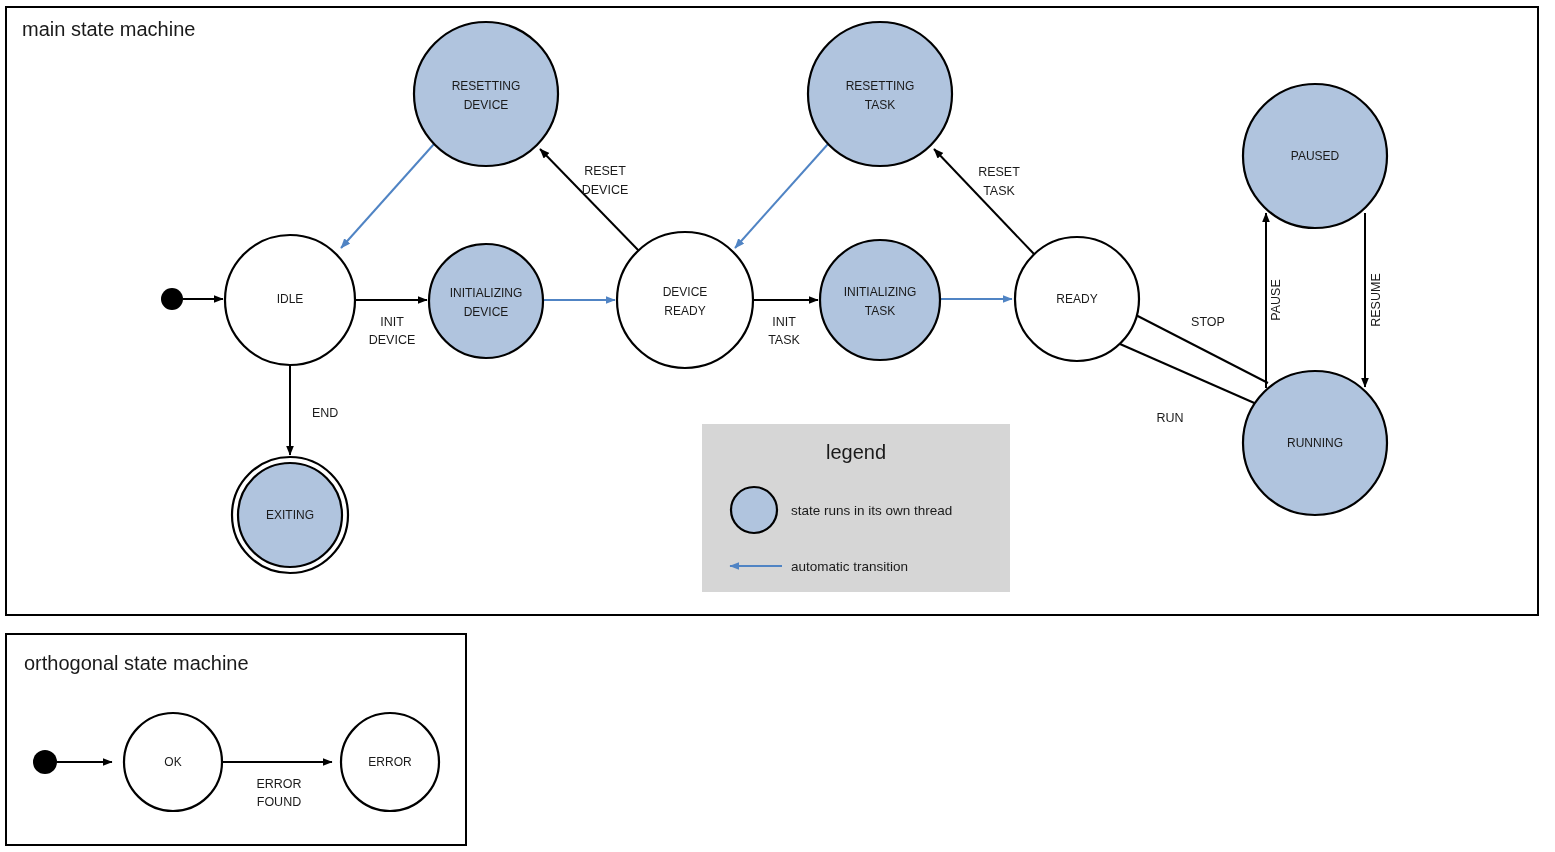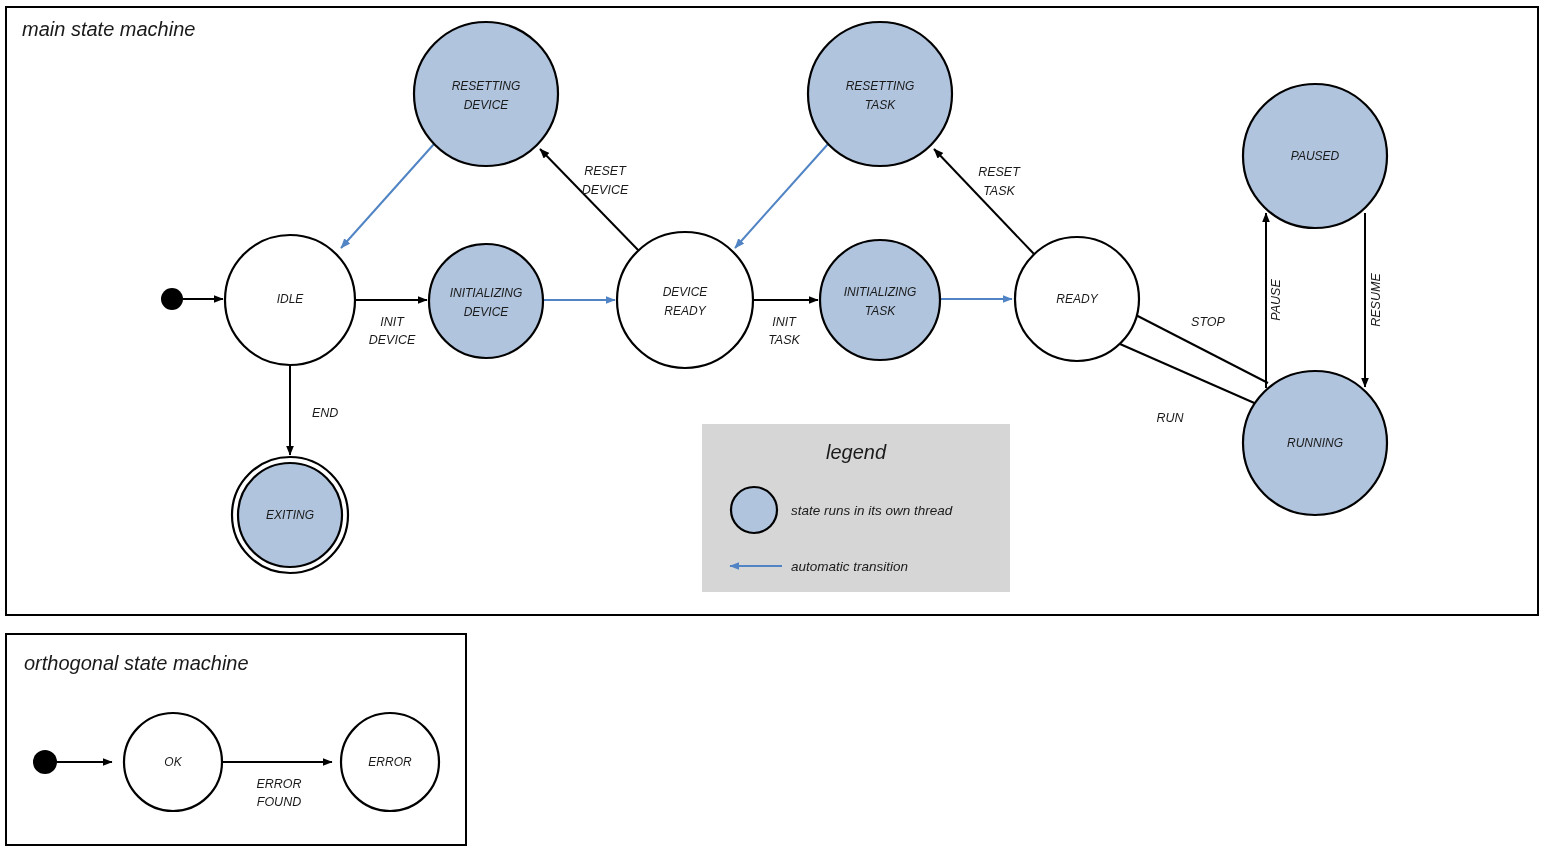--- a/index.html
+++ b/index.html
@@ -1,18 +1,18 @@
 <!DOCTYPE html>
 <html><head>
 <meta charset="utf-8">
 <style>
   html,body{margin:0;padding:0;background:#ffffff;}
   body{width:1555px;height:852px;overflow:hidden;
        font-family:"Liberation Sans","DejaVu Sans",sans-serif;color:#1a1a1a;}
-  #stage{position:relative;width:1555px;height:852px;font-style:italic;}
+  #stage{position:relative;width:1555px;height:852px;}
   svg.layer{position:absolute;left:0;top:0;width:1555px;height:852px;}
   .frame-title{font-size:20px;fill:#1a1a1a;}
   .state-label{font-size:12px;fill:#1a1a1a;text-anchor:middle;dominant-baseline:middle;}
   .edge-label{font-size:12.5px;fill:#1a1a1a;text-anchor:middle;}
   .legend-title{font-size:20px;fill:#1a1a1a;text-anchor:middle;}
   .legend-text{font-size:13.5px;fill:#1a1a1a;}
   .frame-box{fill:#ffffff;stroke:#000000;stroke-width:2;}
   .legend-box{fill:#d6d6d6;stroke:none;}
   .st-circle{stroke:#000000;stroke-width:2.2;}
   .st-plain{fill:#ffffff;}

